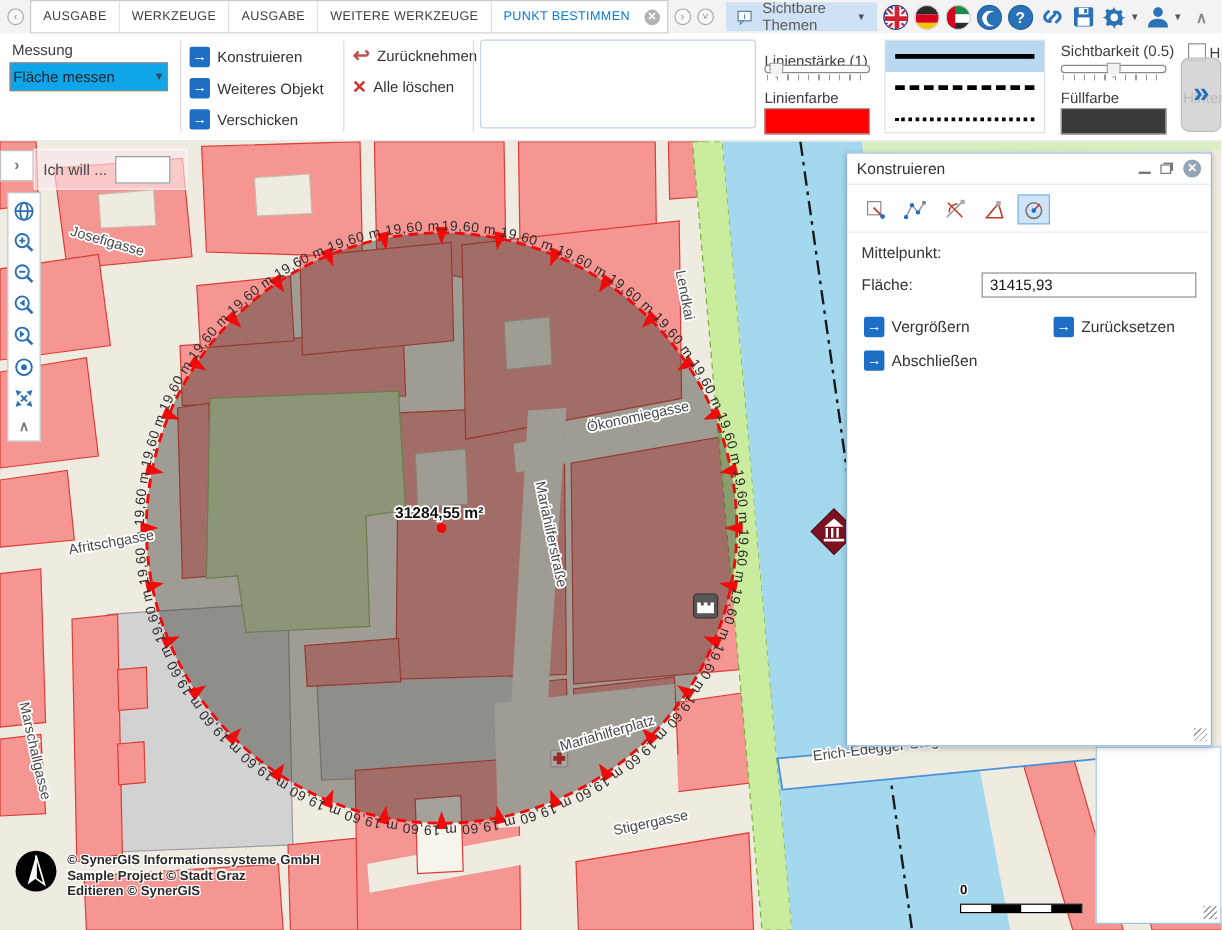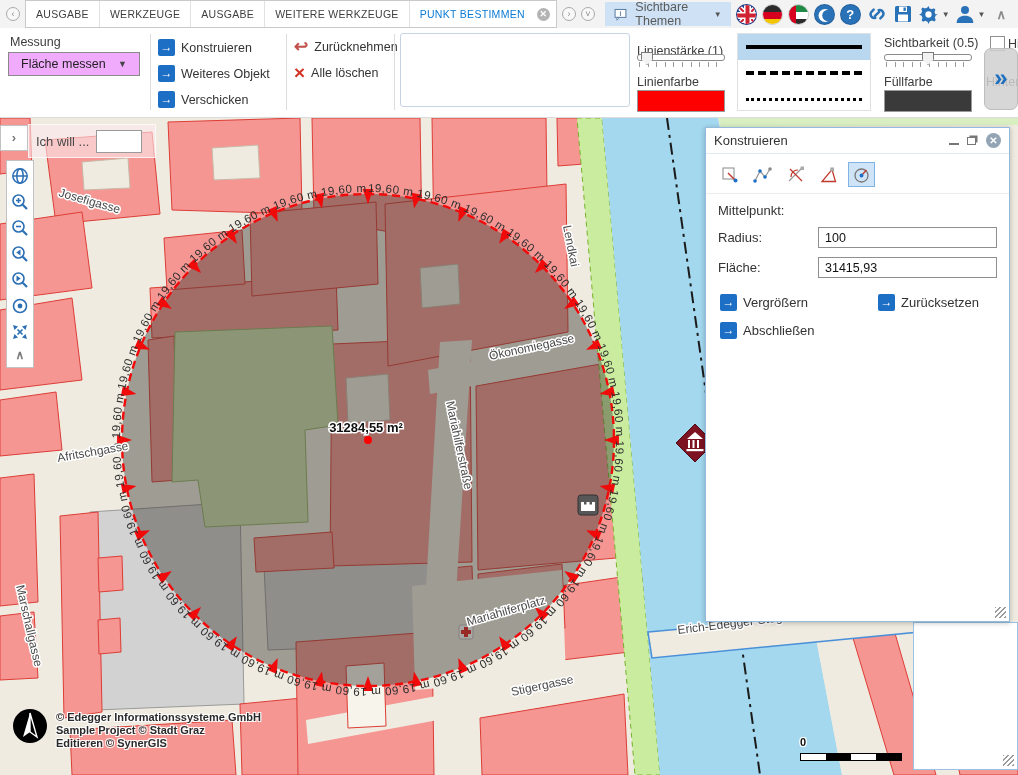--- a/index.html
+++ b/index.html
@@ -22,22 +22,22 @@
   .cic{width:21px;height:21px;border-radius:50%;overflow:hidden;position:relative;flex:0 0 auto;border:1px solid rgba(0,0,0,.15);}
   .cic.blue{background:#2a72b8;color:#fff;font-weight:bold;font-size:13px;text-align:center;line-height:20px;}
   .caret{color:#555;font-size:8px;margin-left:-2px;}
   .chevup{color:#8a8a8a;font-size:13px;font-weight:bold;margin:0 6px;}
   .plain-ic{flex:0 0 auto;display:flex;align-items:center;}
 
   
   .ribbon{position:absolute;left:0;top:28px;width:1018px;height:90px;background:#fff;border-bottom:1px solid #dcdcdc;}
   .rlabel{position:absolute;font-size:12.5px;color:#3c3c3c;white-space:nowrap;}
   .vsep{position:absolute;top:6px;height:76px;width:1px;background:#ddd;}
-  .fakeselect{position:absolute;left:8px;top:24px;width:132px;height:24px;border:1px solid #8a8a8a;background:#f0abfc;
-              display:flex;align-items:center;font-size:12.5px;color:#222;padding:0 12px;}
+  .fakeselect{position:absolute;left:8px;top:24px;width:132px;height:24px;border:1px solid #8a8a8a;background:#0ea5e9;
+              display:flex;align-items:center;font-size:12.5px;color:#222;padding:0 2px;}
   .fakeselect .car{margin-left:auto;font-size:9px;color:#444;}
   .rbtn{position:absolute;display:flex;align-items:center;gap:6px;font-size:12.5px;color:#333;white-space:nowrap;}
   .bluebtn{width:17px;height:17px;background:#1d6ec5;border-radius:2px;color:#fff;font-weight:bold;
            font-size:12px;line-height:17px;text-align:center;flex:0 0 auto;}
   .undoic{color:#c0504a;font-size:17px;font-weight:bold;line-height:16px;}
   .delic{color:#d23425;font-size:19px;font-weight:bold;line-height:16px;}
   .listbox{position:absolute;left:400px;top:5px;width:230px;height:74px;background:#fff;border:1px solid #c6d4e3;border-radius:3px;}
   .slider{position:absolute;width:88px;height:18px;}
   .slider .track{position:absolute;left:0;top:2px;width:100%;height:7px;background:#fff;border:1px solid #8a8a8a;border-radius:3px;}
   .slider .ticks{position:absolute;left:2px;right:2px;top:10px;height:5px;
@@ -457,21 +457,21 @@
 
     <div class="compass">
       <svg width="36" height="36" viewBox="0 0 36 36">
         <circle cx="18" cy="18" r="17" fill="#000"></circle>
         <polygon points="18,5 11,29 18,24" fill="#fff"></polygon>
         <polygon points="18,5 25,29 18,24" fill="#000" stroke="#fff" stroke-width="1.4"></polygon>
       </svg>
     </div>
 
     <div class="copyright" id="copyright">
-        <div>© Edegger Informationssysteme GmbH</div>
+        <div>© SynerGIS Informationssysteme GmbH</div>
         <div>Sample Project © Stadt Graz</div>
         <div>Editieren © SynerGIS</div>
       </div>
 
     <div class="scalebar">
       <span class="zero">0</span>
       <div class="bar">
         <div class="seg"></div>
         <div class="seg b"></div>
         <div class="seg"></div>
@@ -526,24 +526,20 @@
           <path d="M9.5,10.5 L14.5,5" stroke="#c0392b" stroke-width="1.3"></path>
           <circle cx="9.5" cy="10.5" r="1.9" fill="#1d6ec5"></circle>
         </svg>
       </div>
     </div>
 
     <div class="prow">
       <label>Mittelpunkt:</label>
     </div>
     <div class="prow">
-      <label>Radius:</label>
-      <input value="100" style="">
-    </div>
-    <div class="prow">
       <label>Fläche:</label>
       <input value="31415,93" style="">
     </div>
 
     <div class="pbtns">
       <div class="pbtn" style="left:14px;top:6px;">
         <span class="bluebtn">→</span>
         <span>Vergrößern</span>
       </div>
       <div class="pbtn" style="left:172px;top:6px;">

